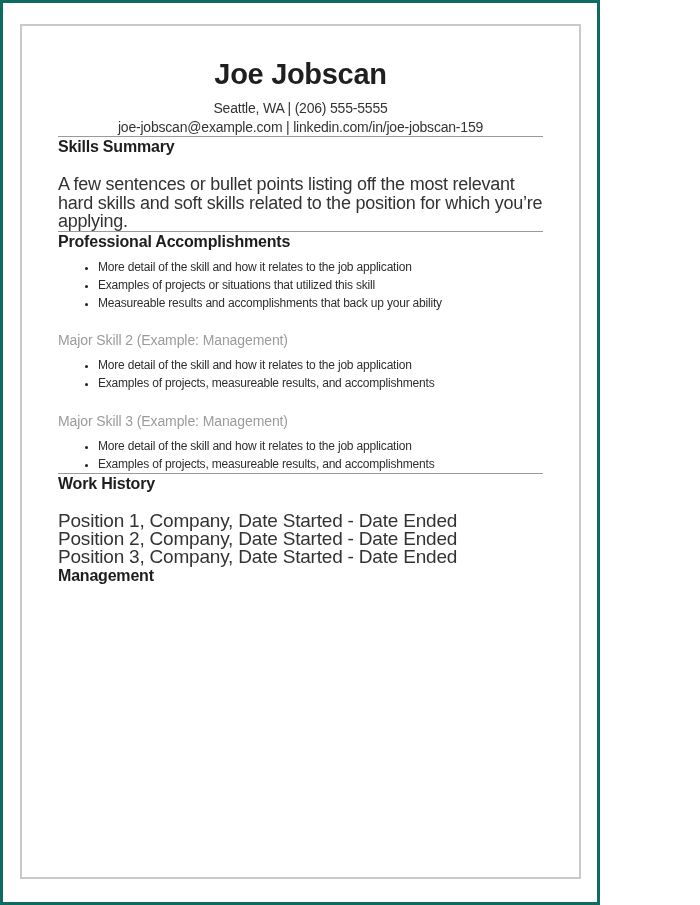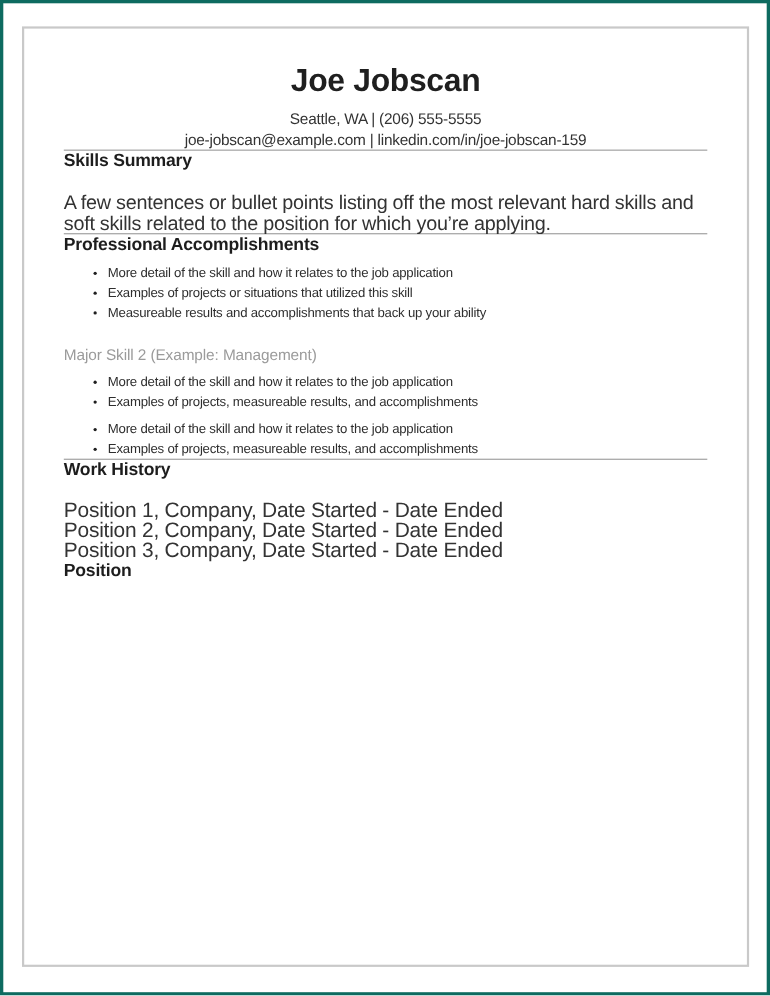--- a/index.html
+++ b/index.html
@@ -7,21 +7,21 @@
     --page-border:#c9c9c9;
     --divider:#9a9a9a;
     --heading:#1d1d1d;
     --body:#333333;
     --muted:#9b9b9b;
   }
   *{box-sizing:border-box;}
   html,body{margin:0;padding:0;background:#fff;}
   .canvas{
     position:relative;
-    width:700px;height:905px;
+    width:600px;height:905px;
     border:3px solid var(--teal);
     background:#fff;
     font-family:"Liberation Sans",sans-serif;
     overflow:hidden;
   }
   .page{
     position:absolute;
     left:17px;top:21px;right:16px;bottom:23px;
     border:2px solid var(--page-border);
     background:#fff;
@@ -105,30 +105,31 @@
       <li>Examples of projects or situations that utilized this skill</li>
       <li>Measureable results and accomplishments that back up your ability</li>
     </ul>
 
     <p class="skill-label gap">Major Skill 2 (Example: Management)</p>
     <ul class="skill-bullet-list">
       <li>More detail of the skill and how it relates to the job application</li>
       <li>Examples of projects, measureable results, and accomplishments</li>
     </ul>
 
+    <p class="skill-label gap">Major Skill 3 (Example: Management)</p>
     <ul class="skill-bullet-list">
       <li>More detail of the skill and how it relates to the job application</li>
       <li>Examples of projects, measureable results, and accomplishments</li>
     </ul>
 
     <hr class="section-divider divider-3">
 
     <h2 class="section-heading h-work">Work History</h2>
     <div class="entries">
       <p class="entry-line">Position 1, Company, Date Started - Date Ended</p>
       <p class="entry-line">Position 2, Company, Date Started - Date Ended</p>
       <p class="entry-line">Position 3, Company, Date Started - Date Ended</p>
     </div>
 
-    <h2 class="section-heading h-education">Position</h2>
+    <h2 class="section-heading h-education">Management</h2>
 
   </div>
 </div>
 
 </body></html>

